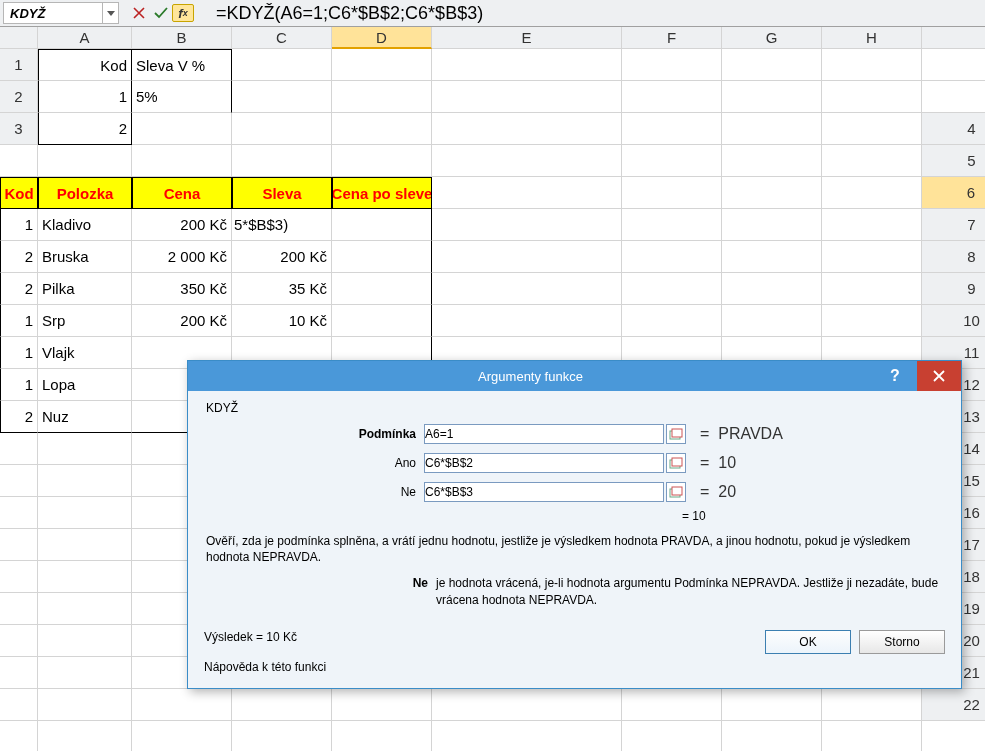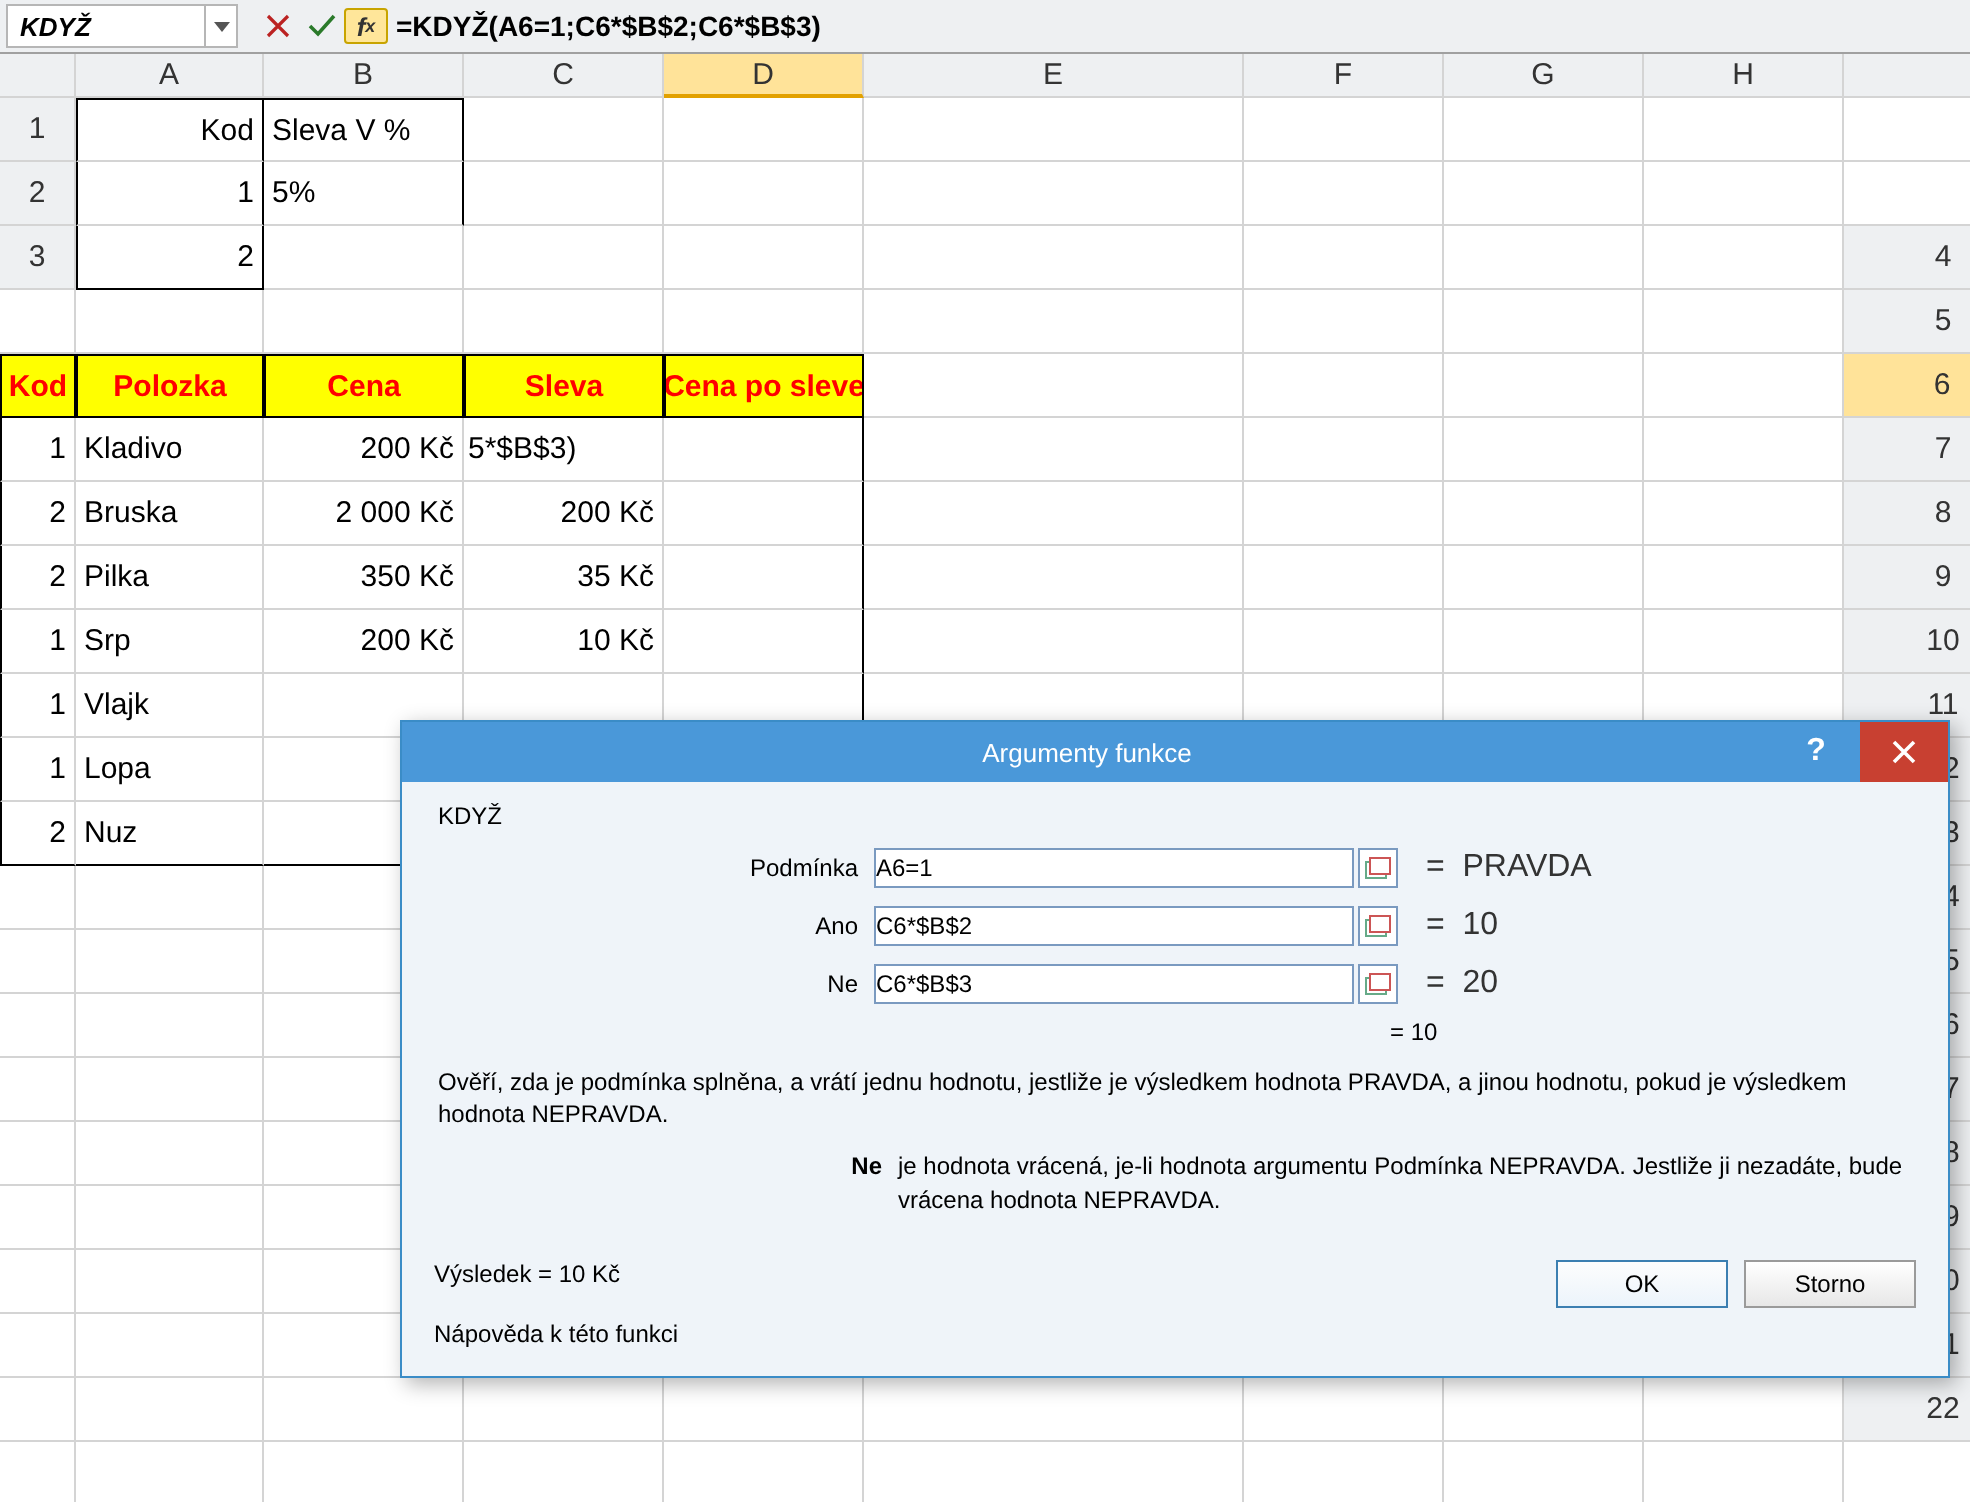--- a/index.html
+++ b/index.html
@@ -7,50 +7,50 @@
 
 
 .fbar{display:flex;align-items:center;height:27px;border-bottom:1px solid #a0a0a0;background:#eef0f2}
 .namebox{display:flex;align-items:center;width:116px;height:22px;margin:2px 3px;background:#fff;border:1px solid #b6b6b6}
 .namebox span{flex:1;padding:0 6px;font-weight:bold;font-size:13px;font-style:italic}
 .namebox .dd{width:16px;height:100%;display:flex;align-items:center;justify-content:center;border-left:1px solid #b6b6b6;color:#555}
 .fb-btns{display:flex;align-items:center;margin-left:6px}
 .fb-btn{width:22px;height:22px;display:flex;align-items:center;justify-content:center;color:#555;font-size:13px}
 .fb-btn.fx{font-style:italic;font-weight:bold;color:#333;background:#ffe69a;border:1px solid #c8a400;border-radius:2px;height:18px;width:22px}
 .fb-btn.fx sub{font-size:9px}
-.formula-input{flex:1;margin-left:2px;height:22px;line-height:22px;font-size:14px;font-weight:bold;padding-left:2px}
+.formula-input{flex:1;margin-left:20px;height:22px;line-height:22px;font-size:18px;font-weight:normal;padding-left:2px}
 
 
 .grid{position:relative;display:grid;grid-template-columns:38px 94px 100px 100px 100px 190px repeat(4,100px);grid-auto-rows:32px;background:#fff}
 .grid>div{border-right:1px solid #d4d4d4;border-bottom:1px solid #d4d4d4;display:flex;align-items:center;padding:0 4px;font-size:15px;overflow:hidden;white-space:nowrap}
 .hdr{background:#eef0f2;justify-content:center;font-size:14px;color:#333;height:22px!important}
 .rowhdr{background:#eef0f2;justify-content:center;font-size:14px;color:#333}
 .grid .sel-col.hdr{background:#ffe399;border-bottom:2px solid #e2a100}
 .grid .sel-row.rowhdr{background:#ffe399;border-right:2px solid #e2a100}
 .corner{background:#eef0f2}
 .b-top{border-top:1.5px solid #000}
 .b-left{border-left:1.5px solid #000}
 .b-right{border-right:1.5px solid #000!important}
 .b-bot{border-bottom:1.5px solid #000!important}
 .r{justify-content:flex-end}
 .hcell{background:#ffff00;color:#ff0000;font-weight:bold;justify-content:center}
 .editing{background:#fff;position:relative;overflow:visible!important}
 .editing span{position:absolute;left:2px;white-space:nowrap;background:#fff}
 
 
-.dialog{position:absolute;left:200px;top:360px;width:775px;background:#eff4f9;border:1px solid #3a8cc7;box-shadow:3px 3px 10px rgba(0,0,0,.3);font-size:12px}
+.dialog{position:absolute;left:187px;top:360px;width:775px;background:#eff4f9;border:1px solid #3a8cc7;box-shadow:3px 3px 10px rgba(0,0,0,.3);font-size:12px}
 .dlg-title{height:30px;background:#4a98d9;display:flex;align-items:center;color:#fff}
 .dlg-title .t{flex:1;text-align:center;font-size:13px}
 .dlg-title .help{width:44px;height:30px;display:flex;align-items:center;justify-content:center;color:#fff;font-size:16px;font-weight:bold}
 .dlg-title .close{width:44px;height:30px;display:flex;align-items:center;justify-content:center;background:#c84031;color:#fff;font-size:15px}
 .dlg-body{padding:10px 16px 14px 16px}
 .fn-name{font-size:12px;margin-bottom:6px;margin-left:2px}
 .argrow{display:flex;align-items:center;height:26px;margin-bottom:3px}
 .argrow .lbl{width:220px;text-align:right;padding-right:8px;font-size:12px}
-.argrow .lbl.bold{font-weight:normal}
+.argrow .lbl.bold{font-weight:bold}
 .argrow .inp{width:240px;height:20px;border:1px solid #7a9ac0;background:#fff;padding:0 0;font-size:12px;display:flex;align-items:center}
 .argrow .refbtn{width:20px;height:20px;border:1px solid #7a9ac0;background:#fff;margin-left:2px;display:flex;align-items:center;justify-content:center}
 .argrow .refbtn svg{width:14px;height:14px}
 .argrow .eq{margin-left:14px;font-size:16px;color:#333}
 .res-line{margin-left:478px;font-size:12px;margin-top:4px;margin-bottom:10px}
 .desc1{font-size:12px;margin:6px 2px 10px 2px;line-height:1.35}
 .desc2{display:flex;font-size:12px;margin:0 2px 22px 200px;line-height:1.35}
 .desc2 .k{font-weight:bold;width:32px;text-align:right;padding-right:8px}
 .desc2 .v{flex:1}
 .footer{display:flex;align-items:flex-start;margin-top:4px}

